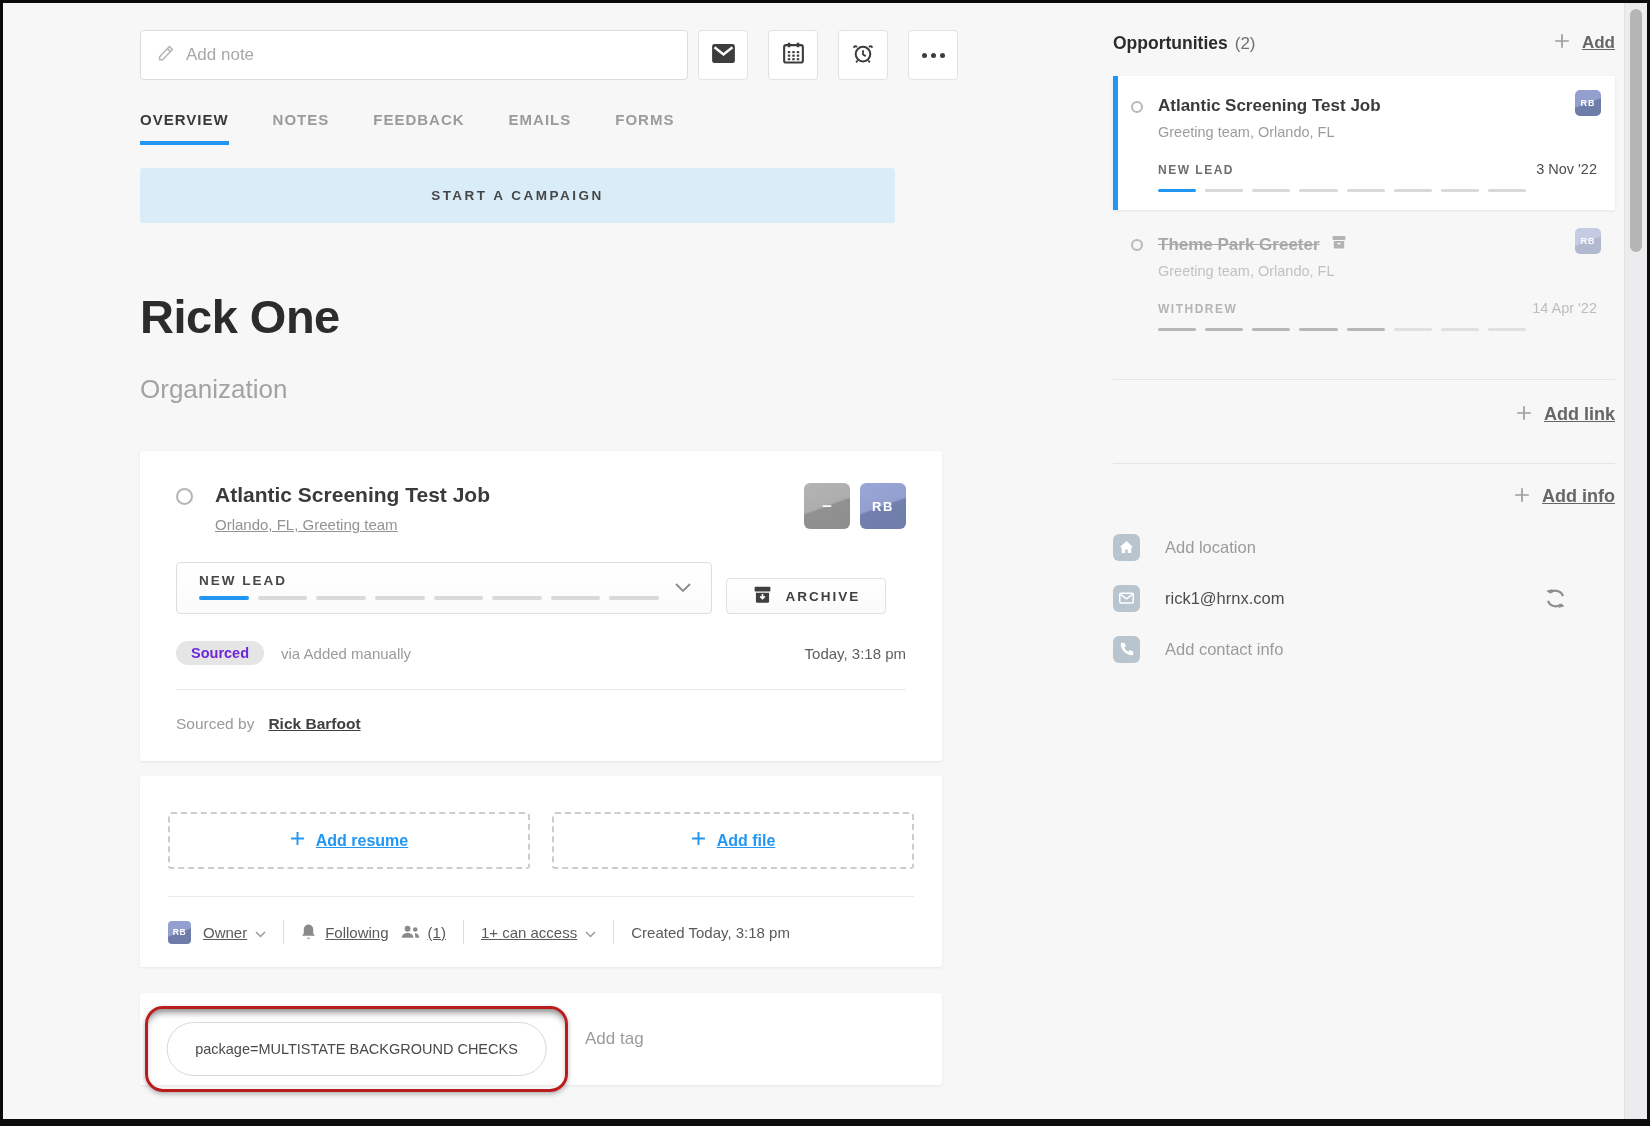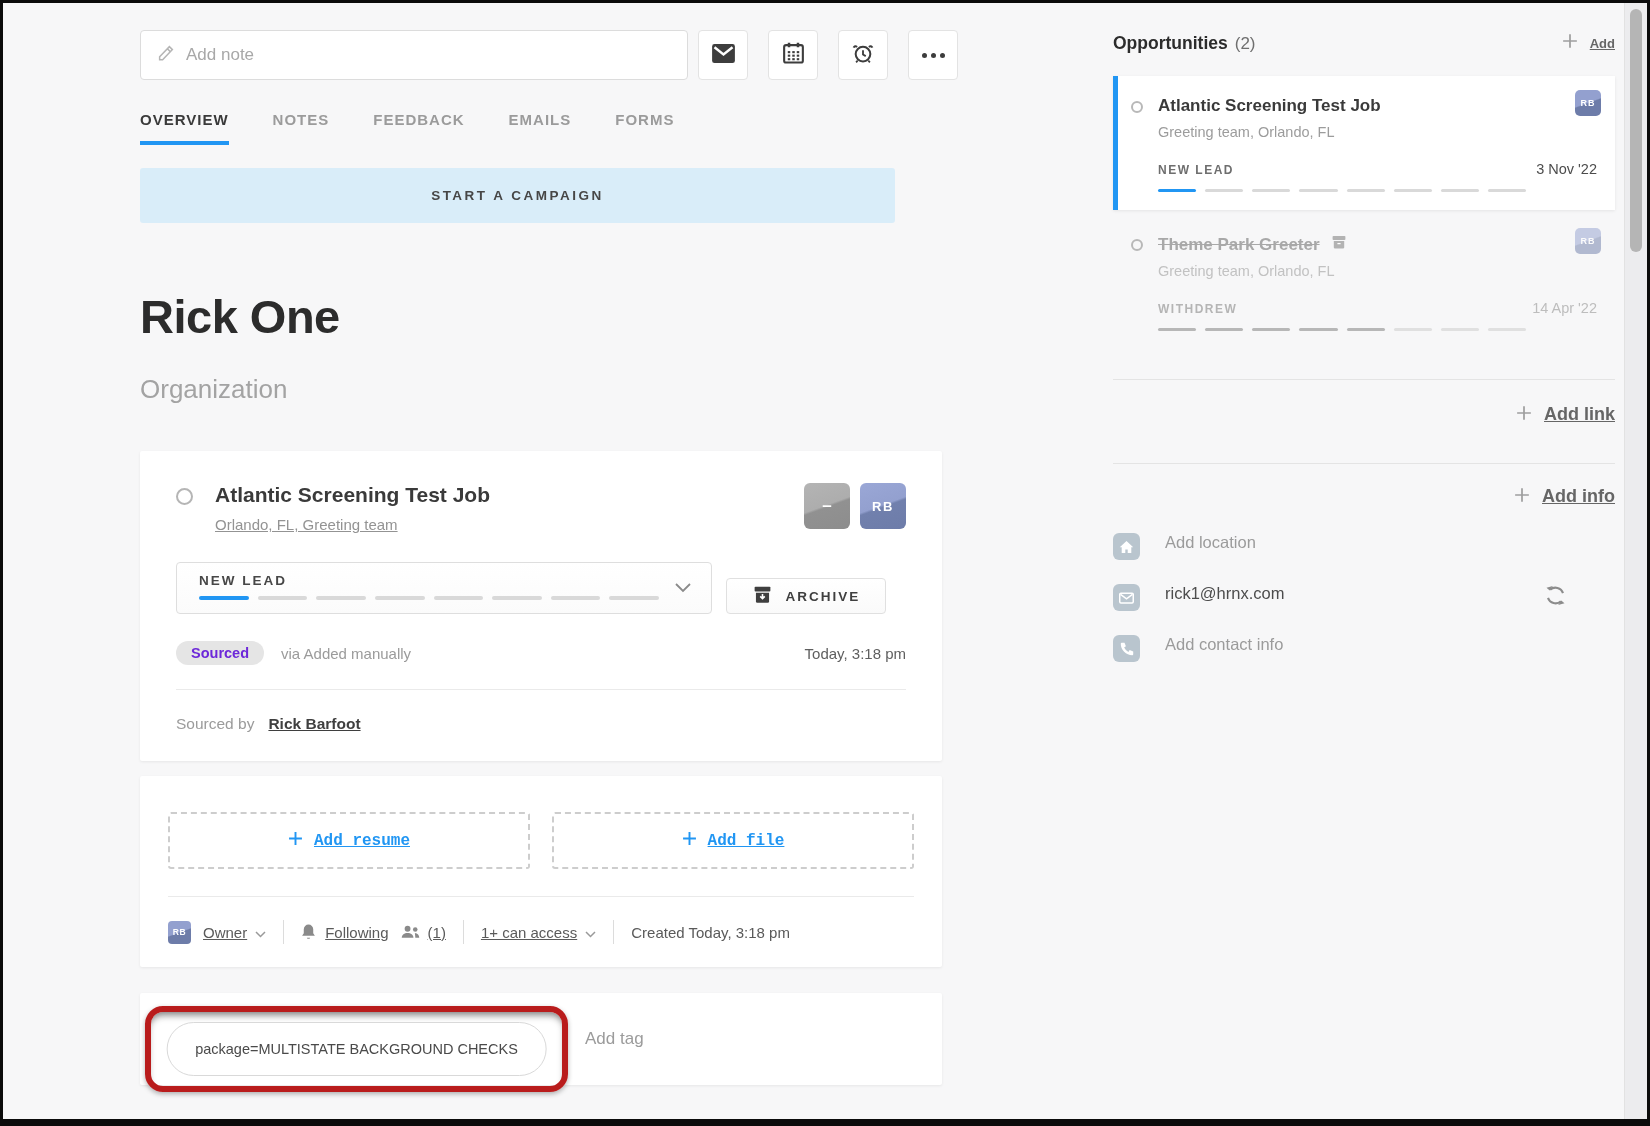--- a/index.html
+++ b/index.html
@@ -65,51 +65,51 @@
   .origin-row { margin-top:27px; display:flex; align-items:center; }
   .pill { background:#e5e5e5; border-radius:13px; padding:4px 15px; font-size:14.5px; font-weight:600; color:#6d28d9; }
   .via { margin-left:17px; font-size:15px; color:#9b9b9b; }
   .time { margin-left:auto; font-size:15px; color:#5f5f5f; }
   .hdiv { border-top:1px solid #eaeaea; margin-top:24px; }
   .sourcedby-row { margin-top:25px; display:flex; align-items:center; gap:14px; font-size:15.5px; }
   .muted { color:#9b9b9b; }
   .link-dark { color:#3f3f3f; font-weight:600; text-decoration:underline; cursor:pointer; }
 
   .files-card { margin-top:15px; padding:36px 28px 0 28px; }
-  .attach-row { display:flex; gap:22px;font-family:Liberation Mono, monospace; }
+  .attach-row { display:flex; gap:22px; }
   .dash-box { flex:1; height:57px; border:2px dashed #cdcdcd; border-radius:3px;
       display:flex; align-items:center; justify-content:center; gap:11px; cursor:pointer; }
   .dash-box .lbl { font-size:16px; font-weight:700; color:#2196f3; text-decoration:underline; }
   .owner-row { margin-top:27px; border-top:1px solid #eaeaea; padding:23px 0 23px 0;
       display:flex; align-items:center; font-size:15px; color:#5a5a5a; }
   .mini-badge { width:23px; height:23px; border-radius:4px; display:flex; align-items:center; justify-content:center;
       background:linear-gradient(160deg,#93a0cf 48%,#6d7ca9 52%); color:#fff; font-size:8.5px; font-weight:700;
       letter-spacing:.5px; margin-right:12px; }
   .owner-row .ulink { color:#5a5a5a; text-decoration:underline; cursor:pointer; }
   .vdiv { width:1px; height:24px; background:#dcdcdc; margin:0 17px; }
   .chev-sm { margin-left:8px; }
   .icon-gap { margin:0 8px 0 12px; display:flex; }
 
   .tags-card { margin-top:26px; height:92px; position:relative; overflow:visible; }
   .annotation { position:absolute; left:5px; top:13px; width:423px; height:86px;
-      border:6px solid #b91c1c; border-radius:18px;
+      border:3px solid #b91c1c; border-radius:18px;
       box-shadow:0 2px 5px rgba(0,0,0,.3), inset 0 6px 7px -3px rgba(25,25,25,.55); }
   .tag-pill { position:absolute; left:50%; top:50%; transform:translate(-50%,-50%);
       height:54px; border:1px solid #d9d9d9; border-radius:27px; background:#fff;
       display:flex; align-items:center; padding:0 28px; font-size:14.5px; color:#4a4a4a; white-space:nowrap; }
   .add-tag { position:absolute; left:445px; top:50%; transform:translateY(-50%);
       font-size:17px; color:#9b9b9b; cursor:pointer; }
 
   
   .sidebar { flex:1; padding:30px 32px 0 53px; position:relative; }
   .sb-head { display:flex; align-items:baseline; }
   .sb-title-main { font-size:17.5px; font-weight:700; color:#2c2c2c; }
   .sb-count { font-size:17px; color:#6f6f6f; margin-left:7px; }
   .sb-add { margin-left:auto; display:flex; align-items:center; gap:12px; cursor:pointer; }
-  .sb-add .lbl, .sb-addrow .lbl { font-size:13px; font-weight:600; color:#666; text-decoration:underline; }
+  .sb-add .lbl, .sb-addrow .lbl { font-size:17px; font-weight:600; color:#666; text-decoration:underline; }
 
   .sb-card { position:relative; padding:20px 14px 18px 16px; margin-top:22px; }
   .sb-card.active { background:#fff; border-left:5px solid #2196f3; box-shadow:0 1px 3px rgba(0,0,0,.08); padding-left:13px; }
   .sb-card-head { display:flex; }
   .sb-circle { width:12px; height:12px; border:2px solid #b8b8b8; border-radius:50%; margin-top:5px; flex-shrink:0; }
   .sb-job-title { margin-left:15px; font-size:17px; font-weight:600; color:#3a3a3a; display:flex; align-items:center; gap:11px; }
   .sb-badge { position:absolute; top:14px; right:14px; width:26px; height:26px; border-radius:5px;
       display:flex; align-items:center; justify-content:center; color:#fff; font-size:9px; font-weight:700;
       letter-spacing:1px; background:linear-gradient(160deg,#93a0cf 48%,#6d7ca9 52%); }
   .sb-team { margin:8px 0 0 27px; font-size:14.5px; color:#9c9c9c; }
@@ -129,21 +129,21 @@
   .sb-card.withdrawn .segbar .seg { background:#e0e0e0; }
   .sb-card.withdrawn .segbar .seg.seg-on { background:#b7b7b7; }
 
   .sb-div { border-top:1px solid #e4e4e4; margin-top:30px; }
   .sb-addrow { display:flex; justify-content:flex-end; align-items:center; gap:12px; margin-top:24px; cursor:pointer; }
   .sb-addrow .lbl { font-size:18px; }
   .sb-addrow.info { margin-top:22px; }
   .sb-div.two { margin-top:38px; }
 
   .contact-list { margin-top:26px; }
-  .contact-row { display:flex; height:28px; margin-bottom:23px; }
+  .contact-row { display:flex; align-items:center; height:28px; margin-bottom:23px; }
   .c-icon { width:27px; height:27px; border-radius:6px; background:#b9c5ce; display:flex;
       align-items:center; justify-content:center; flex-shrink:0; }
   .c-label { margin-left:25px; font-size:16.5px; color:#9b9b9b; }
   .c-label.filled { color:#4d4d4d; }
   .sync { margin-left:auto; margin-right:48px; cursor:pointer; display:flex; }
 
   .scrollbar { position:absolute; top:0; right:0; width:23px; height:100%; background:#ececee; border-left:1px solid #e2e2e2; }
   .scroll-thumb { position:absolute; top:6px; left:5px; width:12px; height:243px; background:#b5b5b5; border-radius:7px; }
 </style>
 </head>

